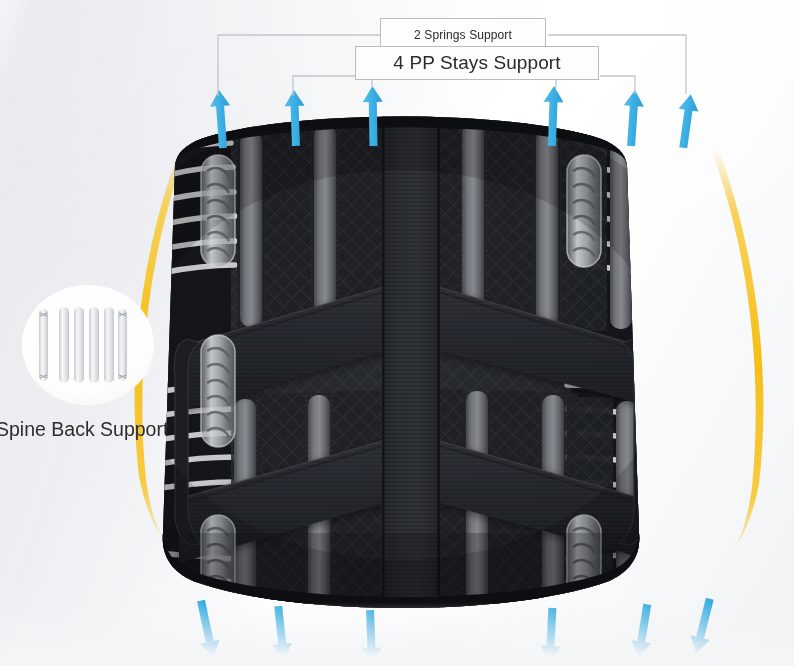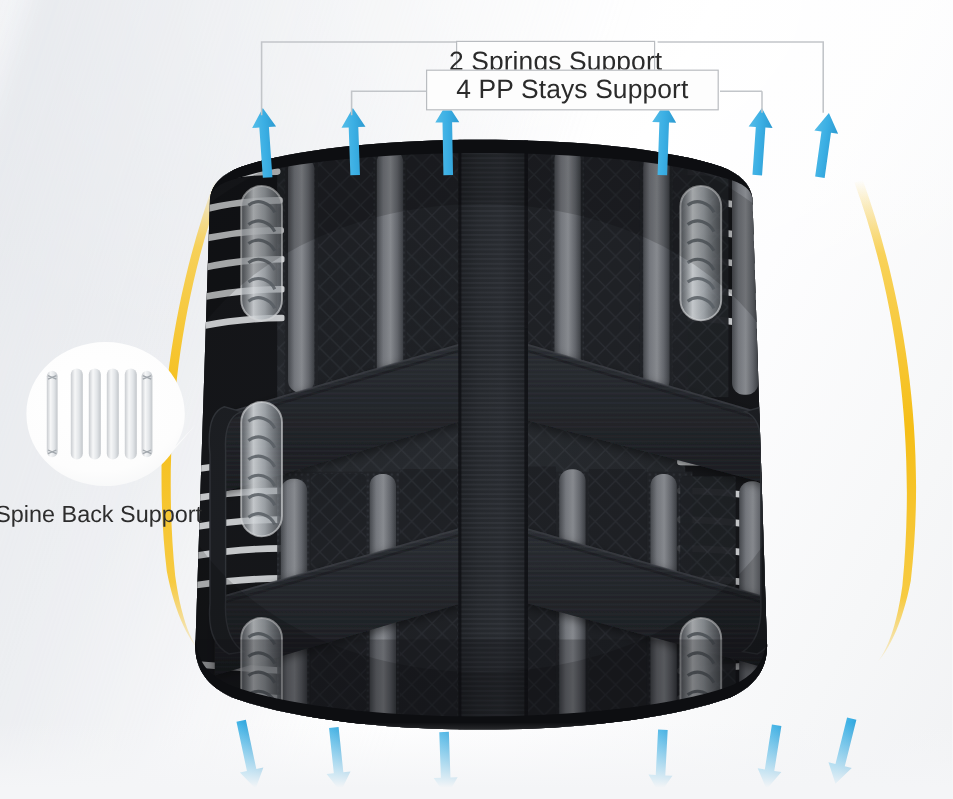--- a/index.html
+++ b/index.html
@@ -66,27 +66,26 @@
     display:flex;
     align-items:center;
     justify-content:center;
     color:#2b2b2b;
     letter-spacing:.1px;
     white-space:nowrap;
   }
   #label-springs{
     left:380px; top:18px;
     width:166px; height:33px;
-    font-size:22px;
-    margin-top:16px;
+    font-size:12px;
   }
   #label-stays{
-    left:355px; top:58px;
+    left:355px; top:46px;
     width:244px; height:34px;
-    font-size:22px;
+    font-size:19px;
   }
 
   
   #spine-callout{
     position:absolute;
     left:12px; top:283px;
     width:152px; height:132px;
   }
   #spine-callout svg{display:block;overflow:visible;}
   #spine-caption{

